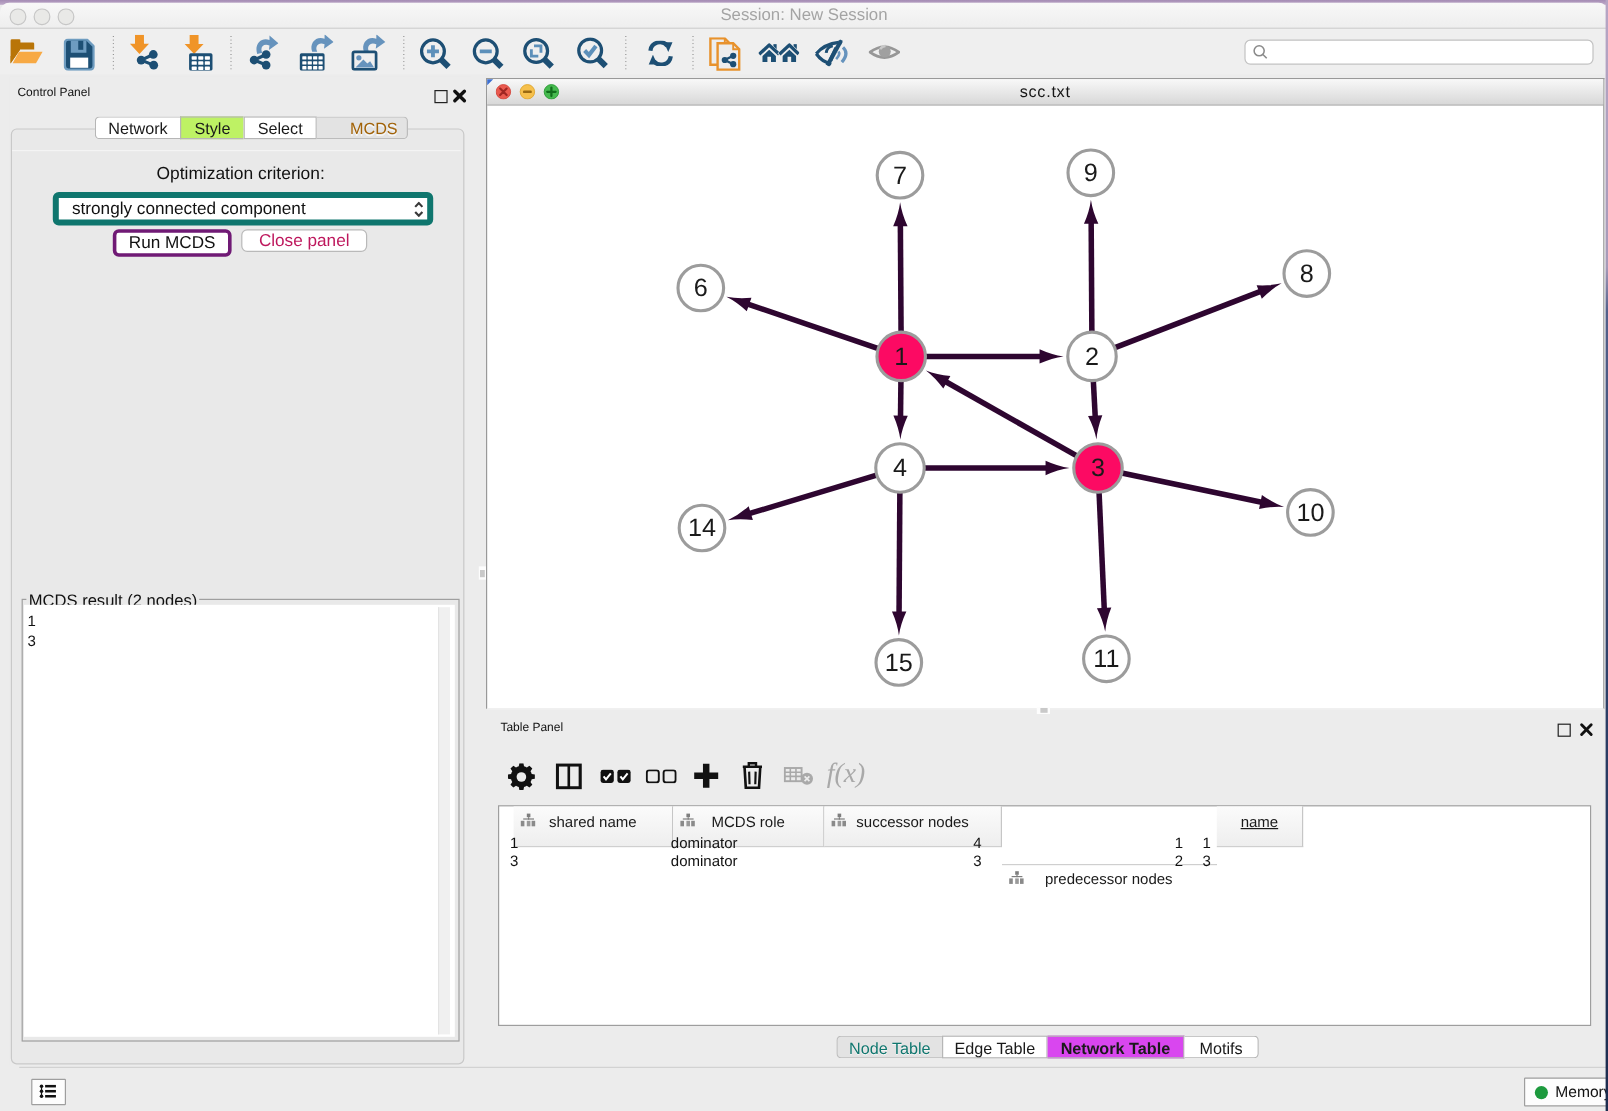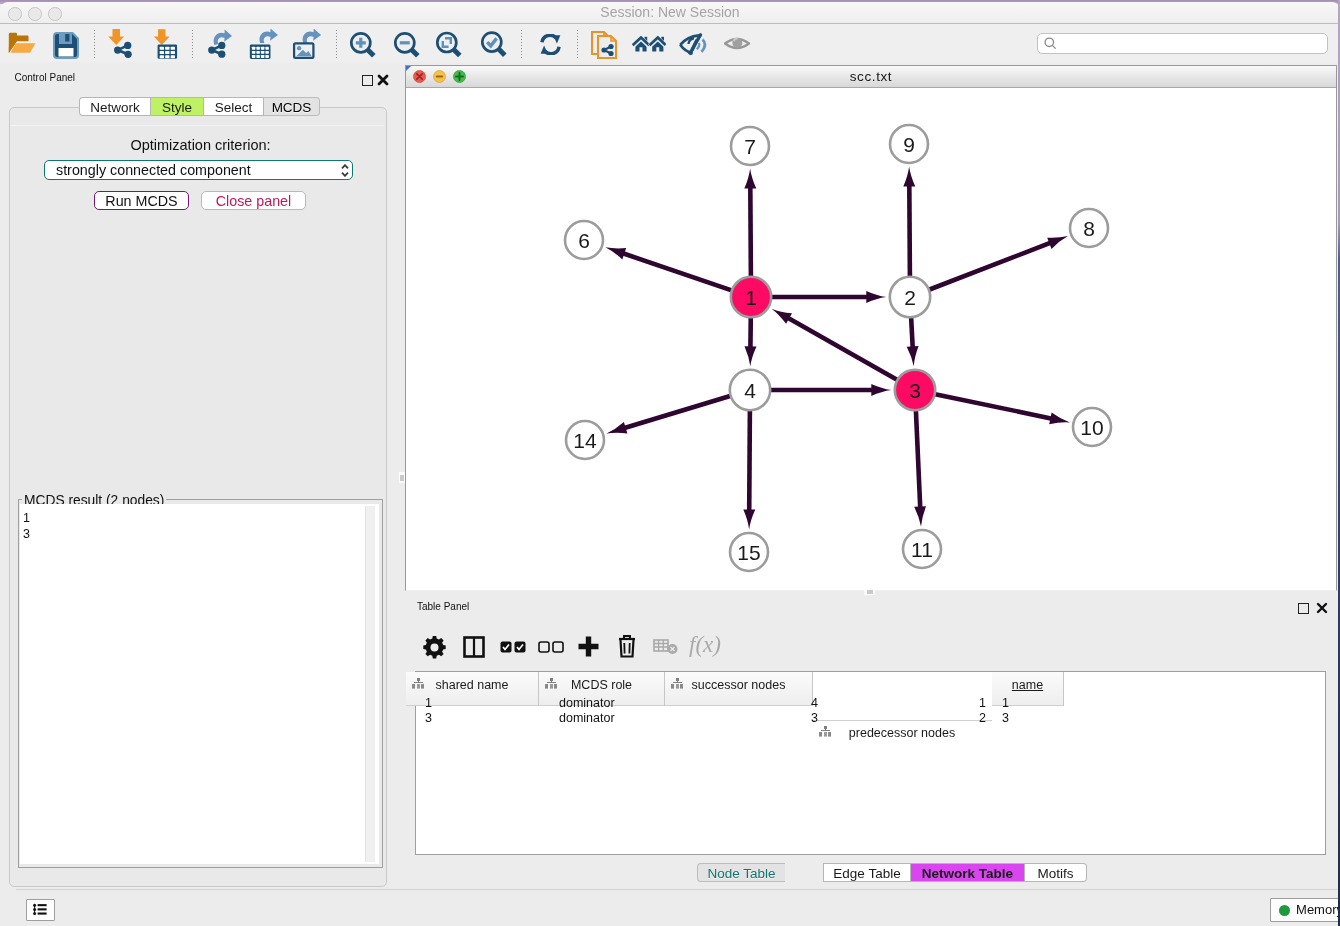--- a/index.html
+++ b/index.html
@@ -204,31 +204,31 @@
       <path d="M2 2 L10 10 M10 2 L2 10" stroke="#111" stroke-width="2.8" stroke-linecap="round"></path>
     </svg>
 
   <div class="abs" style="left:1px;top:43px;width:376px;height:778px;background:#e9e9e9;border:1px solid #c9c9c9;border-radius:5px;"></div>
   <div class="abs" style="left:2px;top:61px;width:374px;height:1px;background:#f4f4f4;"></div>
 
   <div class="abs" style="left:71px;top:33px;height:19px;display:flex;font-size:13.5px;font-weight:500;color:#1a1a1a;text-align:center;">
     <div style="width:70px;line-height:19px;background:#fff;border:1px solid #b6b6b6;border-right:none;border-radius:4px 0 0 4px;">Network</div>
     <div style="width:52px;line-height:19px;background:#bef264;border:1px solid #b6b6b6;border-right:none;">Style</div>
     <div style="width:59px;line-height:19px;background:#fff;border:1px solid #b6b6b6;">Select</div>
-    <div style="width:55px;line-height:19px;background:#e3e3e3;border:1px solid #bcbcbc;border-left:none;border-radius:0 4px 4px 0;color:#000000;text-shadow:0 1px 0 #f6f6f6;">MCDS</div>
+    <div style="width:55px;line-height:19px;background:#e3e3e3;border:1px solid #bcbcbc;border-left:none;border-radius:0 4px 4px 0;color:#a16207;text-shadow:0 1px 0 #f6f6f6;padding-left:20px;">MCDS</div>
   </div>
 
   <div class="abs" style="left:0;top:73px;width:385px;text-align:center;font-size:14.5px;color:#111;">Optimization criterion:</div>
-  <div class="abs" style="left:36px;top:96px;width:296px;height:18px;background:#fff;border:1px solid #0f766e;border-radius:5px;font-size:14.3px;color:#111;line-height:19px;padding-left:11px;box-sizing:content-box;">strongly connected component
+  <div class="abs" style="left:36px;top:96px;width:296px;height:18px;background:#fff;border:5px solid #0f766e;border-radius:5px;font-size:14.3px;color:#111;line-height:19px;padding-left:11px;box-sizing:content-box;">strongly connected component
     <svg class="abs" style="right:3px;top:3px;" width="8" height="13" viewBox="0 0 8 13">
         <path d="M1 4.4 L4 1.2 L7 4.4" fill="none" stroke="#3a3a3a" stroke-width="1.8" stroke-linejoin="miter"></path>
         <path d="M1 8.6 L4 11.8 L7 8.6" fill="none" stroke="#3a3a3a" stroke-width="1.8" stroke-linejoin="miter"></path>
       </svg>
   </div>
-  <div class="abs" style="left:86px;top:127px;width:93px;height:17px;background:#fff;border:1px solid #701a75;border-radius:5px;font-size:14.3px;color:#111;line-height:18px;text-align:center;">Run MCDS</div>
+  <div class="abs" style="left:86px;top:127px;width:93px;height:17px;background:#fff;border:3px solid #701a75;border-radius:5px;font-size:14.3px;color:#111;line-height:18px;text-align:center;">Run MCDS</div>
   <div class="abs" style="left:193px;top:127px;width:103px;height:17px;background:#fff;border:1px solid #b9b9b9;border-radius:5px;font-size:14.3px;color:#be185d;line-height:18px;text-align:center;">Close panel</div>
 
   <div class="abs" style="left:10px;top:435px;width:363px;height:367px;border:1px solid #9f9f9f;"></div>
   <div class="abs" style="left:14px;top:429px;background:#e9e9e9;padding:0 2px;font-size:13.8px;color:#111;">MCDS result (2 nodes)</div>
   <div class="abs" style="left:12px;top:440px;width:359px;height:360px;background:#fff;"></div>
   <div class="abs" style="left:357px;top:442px;width:9px;height:356px;background:#f0f0f0;border-left:1px solid #e3e3e3;"></div>
   <div class="abs" style="left:15px;top:447px;font-size:12.5px;color:#111;line-height:15.5px;">1<br>3</div>
 </div>
 
 <div id="netwin" class="abs" style="left:405px;top:65px;width:932px;height:526px;border:1px solid #999;border-bottom:1px solid #f0f0f0;background:#fff;box-sizing:border-box;">
@@ -354,21 +354,21 @@
       </g>
       <circle cx="19.5" cy="10" r="5" fill="#a9a9a9"></circle>
       <path d="M17.5 8 L21.5 12 M21.5 8 L17.5 12" stroke="#ececec" stroke-width="1.4"></path>
     </svg>
 
     <div class="abs" style="left:284px;top:5px;font-family:'Liberation Serif',serif;font-style:italic;font-size:23px;color:#a9a9a9;">f(x)</div>
   </div>
 
   <div class="abs" style="left:10px;top:74px;width:909px;height:182px;background:#fff;border:1px solid #9e9e9e;"></div>
 
-  <div class="abs" style="left:1px;top:75px;height:34px;display:flex;font-size:12.5px;color:#1a1a1a;">
+  <div class="abs" style="left:23px;top:75px;height:34px;display:flex;font-size:12.5px;color:#1a1a1a;">
     <div class="hcell" style="width:133px;">shared name</div>
     <div class="hcell" style="width:126px;">MCDS role</div>
     <div class="hcell" style="width:148px;">successor nodes</div>
     <div class="hcell" style="width:179px;margin-top:48px;">predecessor nodes</div>
     <div class="hcell2" style="width:72px;text-decoration:underline;">name</div>
   </div>
 
   <div class="abs" style="left:11px;top:99px;height:15px;display:flex;font-size:12.5px;color:#111;">
     <div style="width:133px;padding-left:9px;box-sizing:border-box;">1</div>
     <div style="width:126px;padding-left:10px;box-sizing:border-box;">dominator</div>
@@ -379,21 +379,21 @@
   <div class="abs" style="left:11px;top:114px;height:15px;display:flex;font-size:12.5px;color:#111;">
     <div style="width:133px;padding-left:9px;box-sizing:border-box;">3</div>
     <div style="width:126px;padding-left:10px;box-sizing:border-box;">dominator</div>
     <div style="width:148px;text-align:right;padding-right:5px;box-sizing:border-box;">3</div>
     <div style="width:179px;text-align:right;padding-right:16px;box-sizing:border-box;">2</div>
     <div style="width:72px;padding-left:0px;box-sizing:border-box;">3</div>
   </div>
 
   <div class="abs" style="left:292px;top:266px;height:19px;display:flex;font-size:13.5px;font-weight:500;color:#1a1a1a;text-align:center;">
     <div style="width:87px;line-height:19px;background:#e3e3e3;border:1px solid #bcbcbc;border-right:none;border-radius:4px 0 0 4px;color:#0f766e;text-shadow:0 1px 0 #f6f6f6;">Node Table</div>
-    <div style="width:86px;line-height:19px;background:#fff;border:1px solid #b6b6b6;margin-left:38px;">Edge Table</div>
+    <div style="width:86px;line-height:19px;background:#fff;border:1px solid #b6b6b6;">Edge Table</div>
     <div style="width:113px;line-height:19px;background:#d946ef;border:1px solid #b6b6b6;border-left:none;font-weight:bold;">Network Table</div>
     <div style="width:61px;line-height:19px;background:#fff;border:1px solid #b6b6b6;border-left:none;border-radius:0 4px 4px 0;">Motifs</div>
   </div>
 </div>
 
 <div id="statusbar" class="abs" style="left:16px;top:889px;width:1340px;height:37px;border-top:1px solid #d2d2d2;background:#ececec;">
   <div class="abs" style="left:10px;top:9px;width:27px;height:20px;background:#fdfdfd;border:1.5px solid #9e9e9e;border-radius:1px;"></div>
   <svg class="abs" style="left:16px;top:13px;" width="15" height="13" viewBox="0 0 15 13">
     <line x1="2.6" y1="1.5" x2="2.6" y2="11.5" stroke="#111" stroke-width="1"></line>
     <circle cx="2.6" cy="2.2" r="1.5" fill="#111"></circle>

